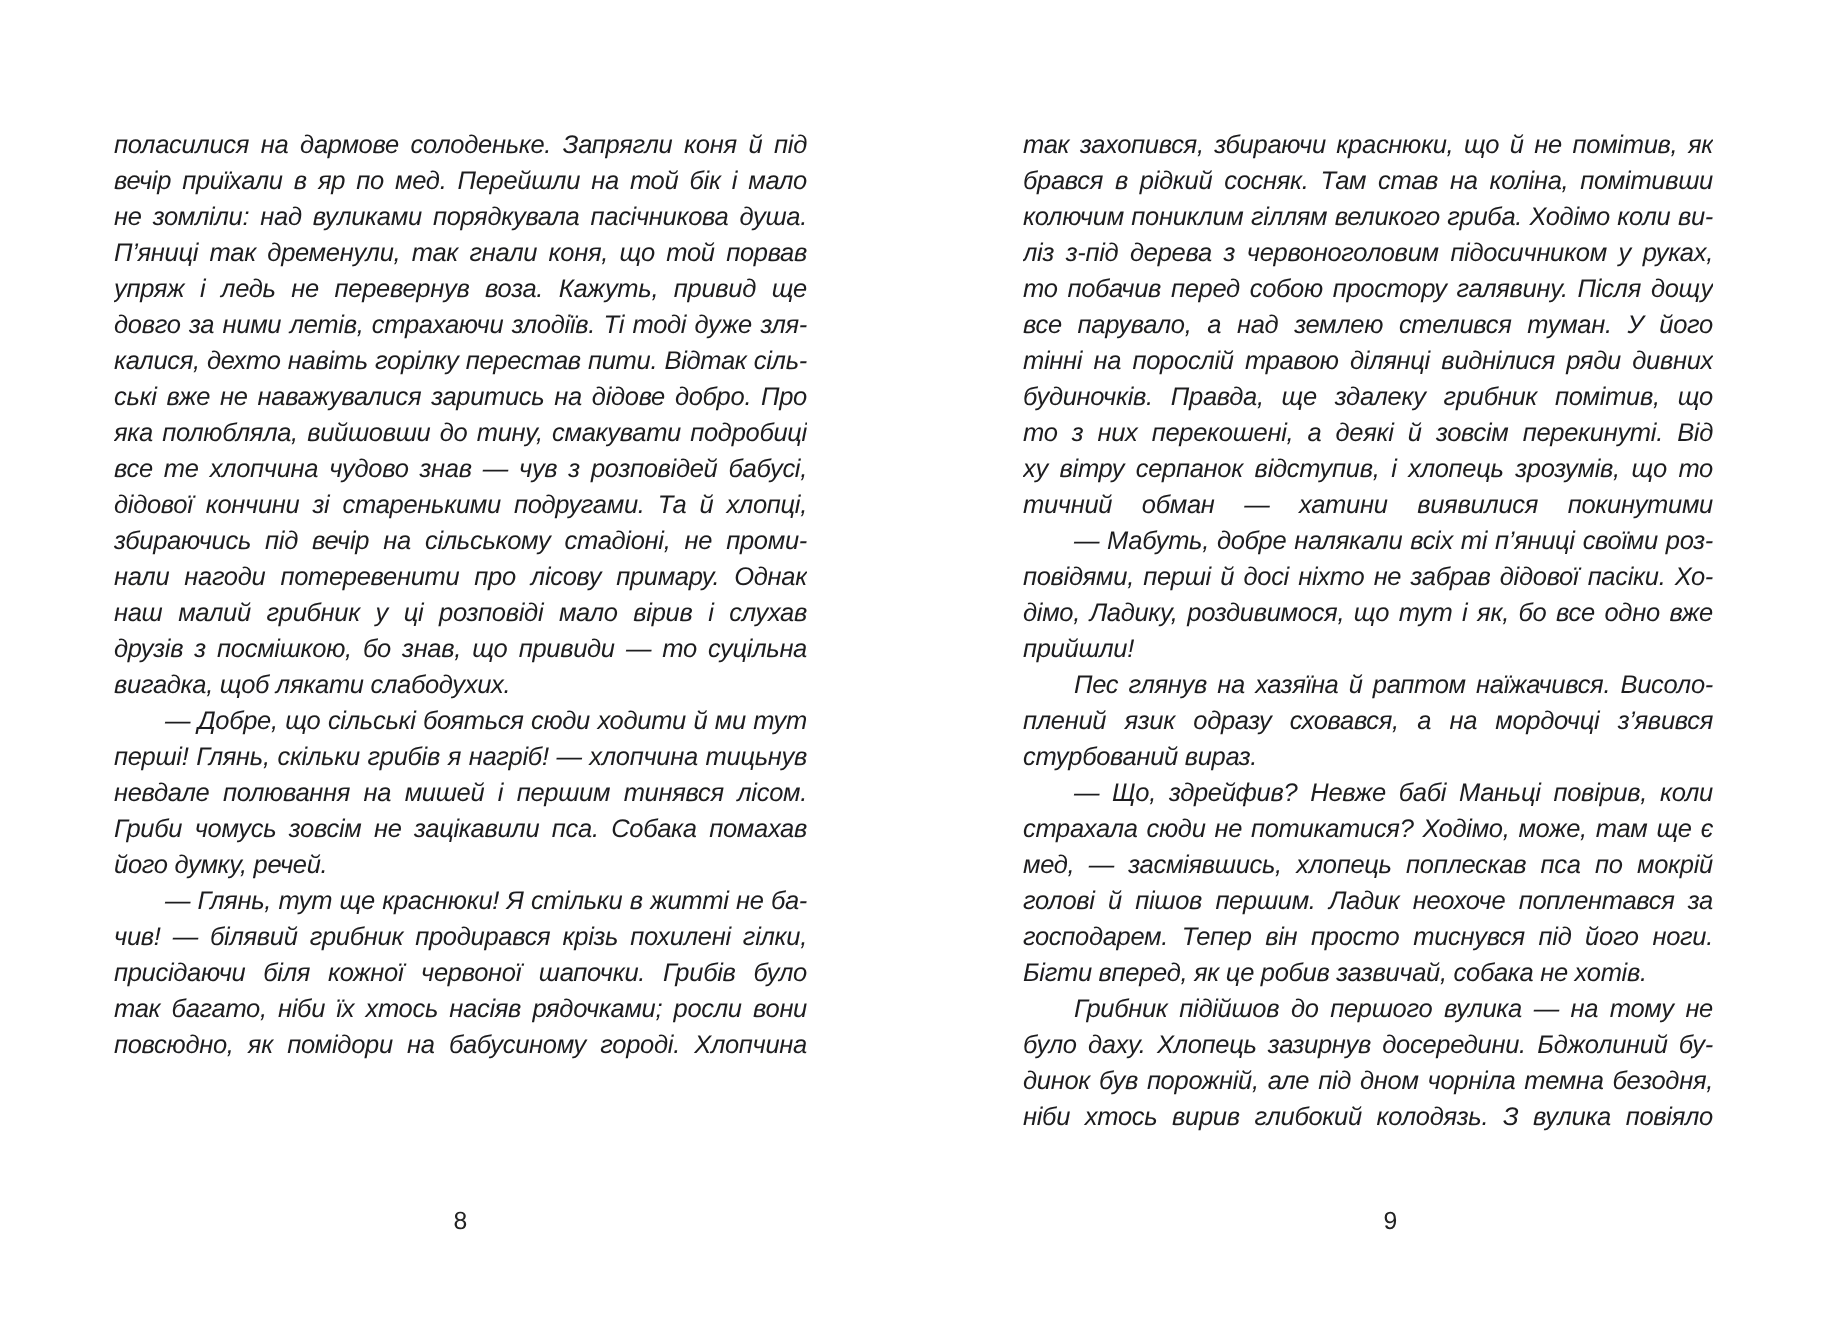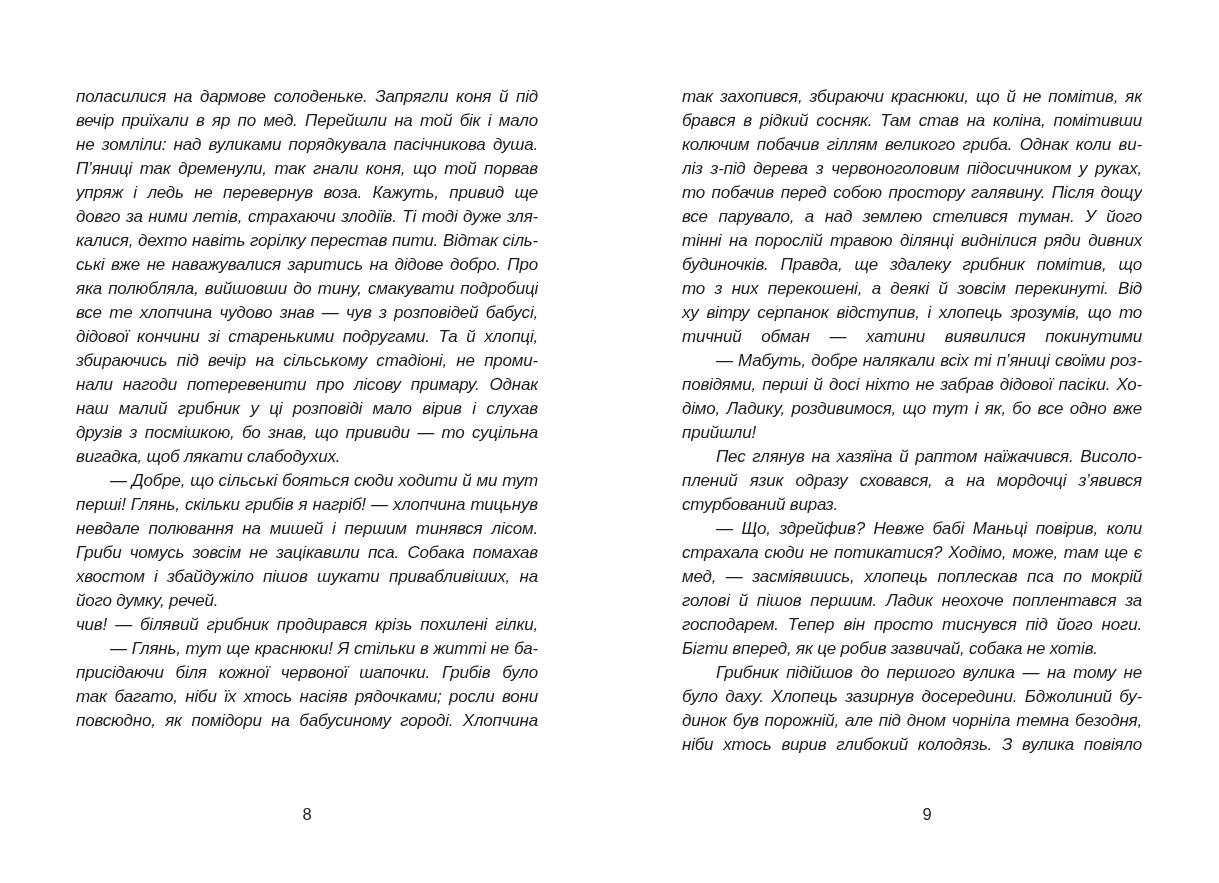--- a/index.html
+++ b/index.html
@@ -65,32 +65,31 @@
       <div class="line">дідової кончини зі старенькими подругами. Та й хлопці,</div>
       <div class="line">збираючись під вечір на сільському стадіоні, не проми-</div>
       <div class="line">нали нагоди потеревенити про лісову примару. Однак</div>
       <div class="line">наш малий грибник у ці розповіді мало вірив і слухав</div>
       <div class="line">друзів з посмішкою, бо знав, що привиди — то суцільна</div>
       <div class="line parend">вигадка, щоб лякати слабодухих.</div>
       <div class="line indent">— Добре, що сільські бояться сюди ходити й ми тут</div>
       <div class="line">перші! Глянь, скільки грибів я нагріб! — хлопчина тицьнув</div>
       <div class="line">невдале полювання на мишей і першим тинявся лісом.</div>
       <div class="line">Гриби чомусь зовсім не зацікавили пса. Собака помахав</div>
-      <div class="line">хвостом і збайдужіло пішов шукати привабливіших, на</div>
       <div class="line parend">його думку, речей.</div>
+      <div class="line indent">— Глянь, тут ще краснюки! Я стільки в житті не ба-</div>
       <div class="line">чив! — білявий грибник продирався крізь похилені гілки,</div>
-      <div class="line indent">— Глянь, тут ще краснюки! Я стільки в житті не ба-</div>
       <div class="line">присідаючи біля кожної червоної шапочки. Грибів було</div>
       <div class="line">так багато, ніби їх хтось насіяв рядочками; росли вони</div>
       <div class="line">повсюдно, як помідори на бабусиному городі. Хлопчина</div>
     </div>
   <div class="page-col right">
       <div class="line">так захопився, збираючи краснюки, що й не помітив, як ви-</div>
       <div class="line">брався в рідкий сосняк. Там став на коліна, помітивши між</div>
-      <div class="line">колючим побачив гіллям великого гриба. Однак коли ви-</div>
+      <div class="line">колючим пониклим гіллям великого гриба. Ходімо коли ви-</div>
       <div class="line">ліз з-під дерева з червоноголовим підосичником у руках,</div>
       <div class="line">то побачив перед собою простору галявину. Після дощу</div>
       <div class="line">все парувало, а над землею стелився туман. У його мерех-</div>
       <div class="line">тінні на порослій травою ділянці виднілися ряди дивних</div>
       <div class="line">будиночків. Правда, ще здалеку грибник помітив, що бага-</div>
       <div class="line">то з них перекошені, а деякі й зовсім перекинуті. Від поди-</div>
       <div class="line">ху вітру серпанок відступив, і хлопець зрозумів, що то оп-</div>
       <div class="line parend">тичний обман — хатини виявилися покинутими вуликами.</div>
       <div class="line indent">— Мабуть, добре налякали всіх ті п’яниці своїми роз-</div>
       <div class="line">повідями, перші й досі ніхто не забрав дідової пасіки. Хо-</div>

